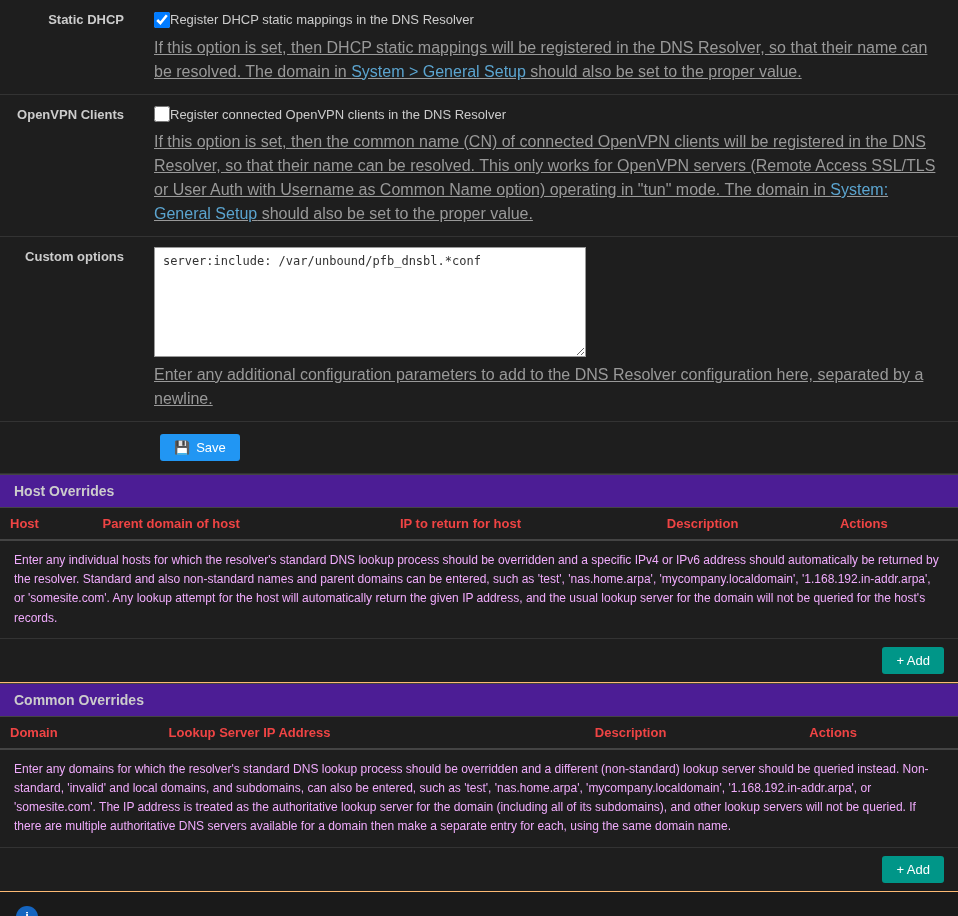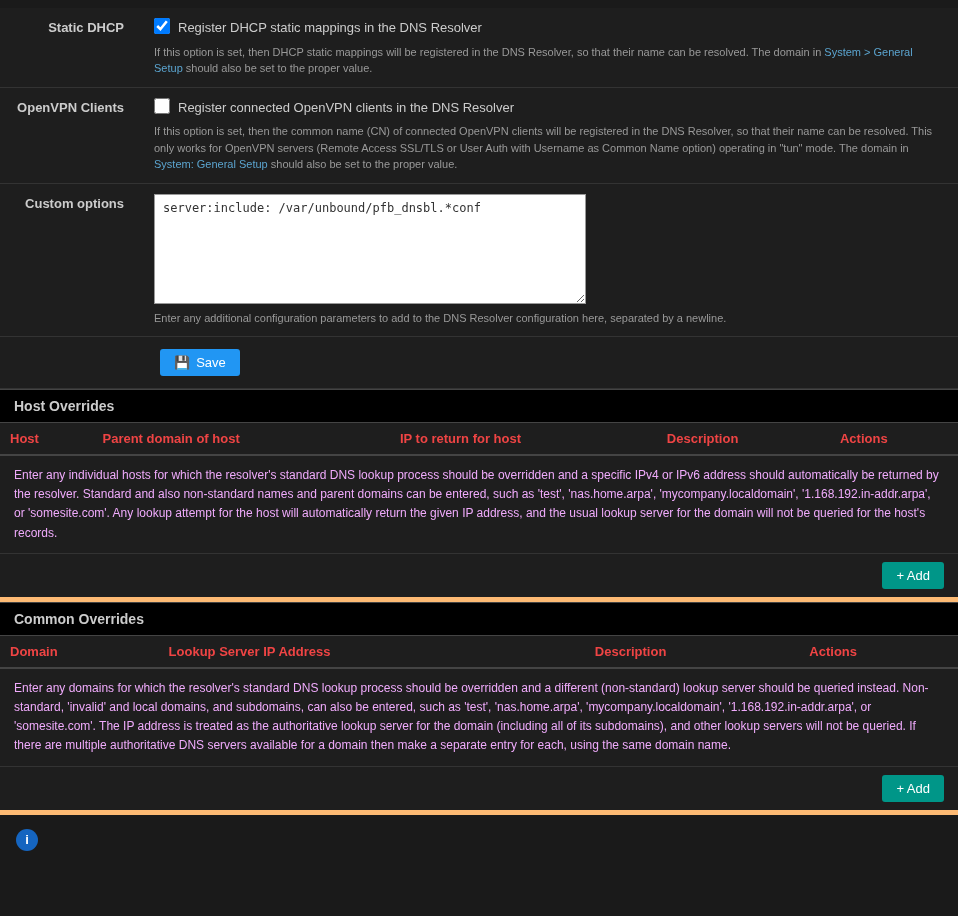--- a/index.html
+++ b/index.html
@@ -7,21 +7,20 @@
       background: #1a1a1a;
       color: #ccc;
       font-family: 'Segoe UI', Tahoma, Geneva, Verdana, sans-serif;
       font-size: 13px;
     }
 
     .settings-table {
       width: 100%;
       border-collapse: collapse;
       background: #1e1e1e;
-      margin-top: 8px;
     }
 
     .settings-table tr {
       border-bottom: 1px solid #333;
     }
 
     .settings-table td {
       padding: 10px 14px;
       vertical-align: top;
     }
@@ -36,40 +35,41 @@
       padding-top: 12px;
     }
 
     .settings-table td.content-cell {
       color: #bbb;
       line-height: 1.5;
     }
 
     .checkbox-row {
       display: flex;
-      align-items: flex-start;
-      gap: 8px;
+      align-items: center;
+      gap: 0;
       margin-bottom: 6px;
     }
 
     .checkbox-row input[type="checkbox"] {
       width: 16px;
       height: 16px;
       accent-color: #007bff;
     }
 
     .checkbox-row label {
       color: #ccc;
       font-size: 13px;
     }
 
     .description-text {
-      font-size: 11px;
+      font-size: 16px;
       color: #999;
       line-height: 1.5;
+      text-decoration: underline;
     }
 
     .description-text a {
       color: #5ba4cf;
       text-decoration: none;
     }
 
     .btn-teal {
       background: #009688;
       color: #fff;
@@ -109,21 +109,21 @@
       display: block;
     }
 
     .save-row {
       padding: 12px 14px 12px 160px;
       background: #1e1e1e;
       border-bottom: 1px solid #333;
     }
 
     .section-header {
-      background: #000000;
+      background: #4c1d95;
       padding: 8px 14px;
       border: 1px solid #444;
       border-left: none;
       border-right: none;
       font-size: 14px;
       font-weight: bold;
       color: #ccc;
     }
 
     .overrides-table {
@@ -153,21 +153,21 @@
       line-height: 1.6;
       background: #1e1e1e;
       border-bottom: 1px solid #333;
     }
 
     .add-btn-row {
       display: flex;
       justify-content: flex-end;
       padding: 8px 14px;
       background: #1e1e1e;
-      border-bottom: 5px solid #fdba74;
+      border-bottom: 1px solid #fdba74;
     }
 
     .info-icon {
       width: 22px;
       height: 22px;
       background: #1565c0;
       border-radius: 50%;
       display: inline-flex;
       align-items: center;
       justify-content: center;

